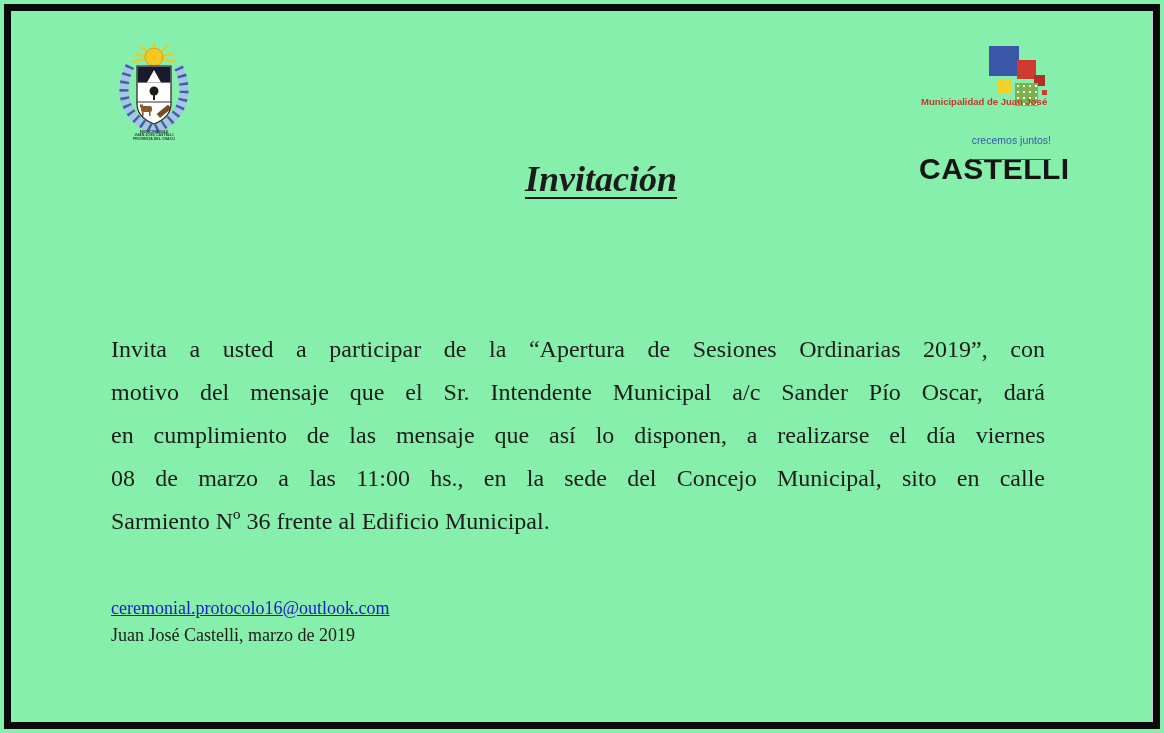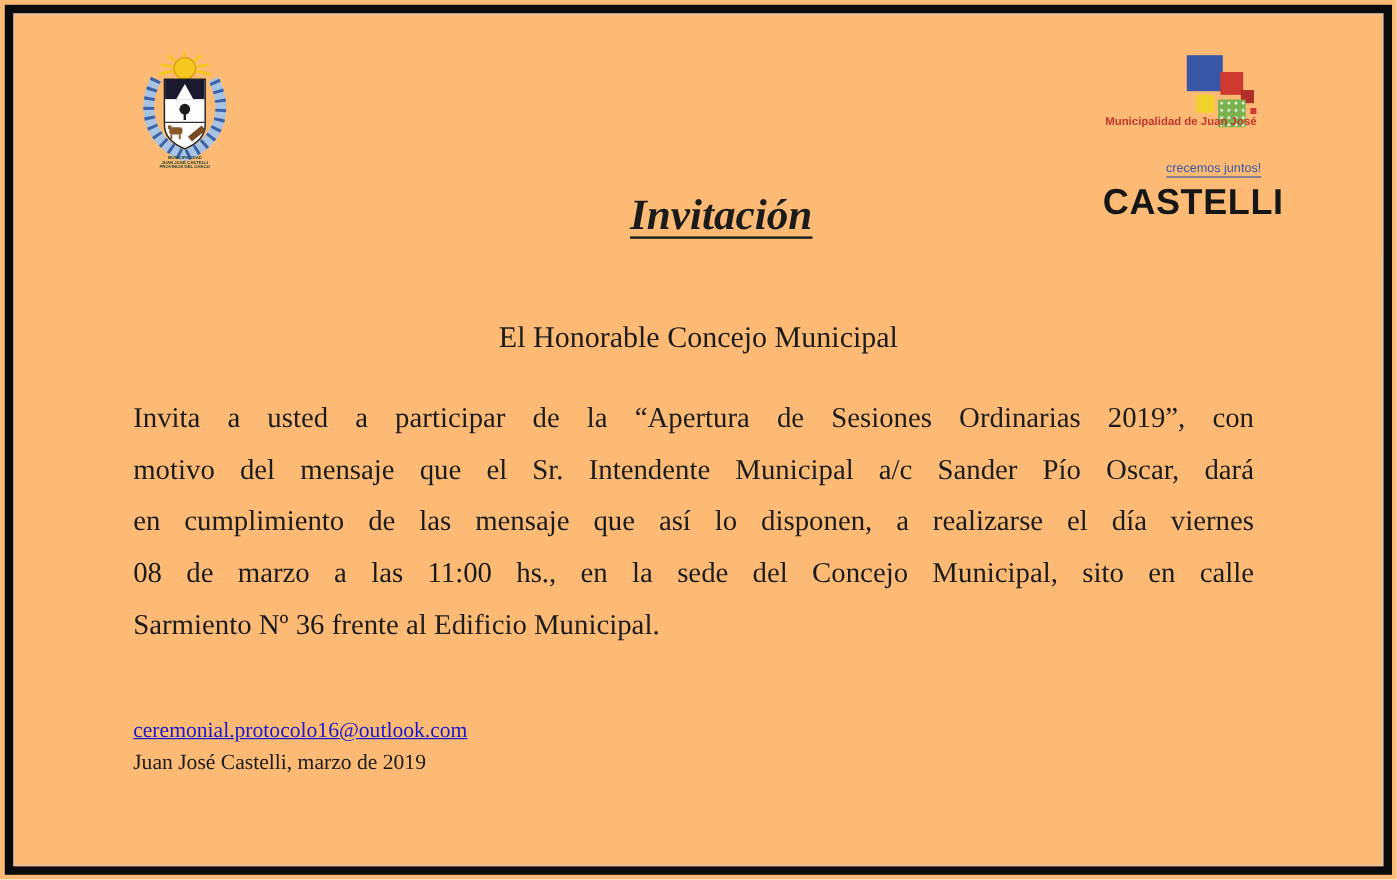--- a/index.html
+++ b/index.html
@@ -1,19 +1,19 @@
 <!DOCTYPE html>
 <html><head>
 <meta charset="utf-8">
 <style>
   html,body{margin:0;padding:0;background:#ffffff;}
   .page{
     position:relative;
     width:1164px;height:733px;
-    background:#fdba74;
+    background:#86efac;
     font-family:"Liberation Serif","DejaVu Serif",serif;
     color:#1b1b1b;
     overflow:hidden;
   }
   .frame{
     position:absolute; inset:4px;
     border:7px solid #0a0a0a;
     box-shadow: inset 0 0 0 1px #c9c9c9;
     pointer-events:none;
   }
@@ -53,21 +53,21 @@
     position:absolute; left:0; top:52px;
     color:#c4372c; font-weight:bold; font-size:9.5px; white-space:nowrap;
   }
   .castelli-name{
     position:absolute; left:-2px; top:60px;
     color:#161616; font-weight:bold; font-size:30px; letter-spacing:0.5px; white-space:nowrap;margin-top:48px;
   }
   .castelli-tag{
     position:absolute; right:2px; top:90px;
     color:#3a57a7; font-size:10.5px; white-space:nowrap;
-    border-bottom:1px solid #3a57a7; padding-bottom:1px;
+    border-bottom:1px solid #3a57a7; padding-bottom:13px;
   }
 
   
   .title{
     position:absolute; left:0; top:158px; width:100%;
     text-align:center;
     font-size:36px; font-style:italic; font-weight:600;
     text-decoration:underline;
     text-decoration-thickness:2px;
     text-underline-offset:6px;
@@ -147,21 +147,20 @@
     <div class="sq sq-darkred"></div>
     <div class="sq sq-yellow"></div>
     <div class="sq sq-green"></div>
     <div class="sq sq-dot"></div>
     <div class="castelli-pre">Municipalidad de Juan José</div>
     <div class="castelli-name">CASTELLI</div>
     <div class="castelli-tag">crecemos juntos!</div>
   </div>
 
   <div class="title">Invitación</div>
-  <div class="subtitle">El Honorable Concejo Municipal</div>
 
   <div class="body-block">
     <div class="body-line">Invita a usted a participar de la “Apertura de Sesiones Ordinarias 2019”, con</div>
     <div class="body-line">motivo del mensaje que el Sr. Intendente Municipal a/c Sander Pío Oscar, dará</div>
     <div class="body-line">en cumplimiento de las mensaje que así lo disponen, a realizarse el día viernes</div>
     <div class="body-line">08 de marzo a las 11:00 hs., en la sede del Concejo Municipal, sito en calle</div>
     <div class="body-line">Sarmiento Nº 36 frente al Edificio Municipal.</div>
   </div>
 
   <div class="footer">

